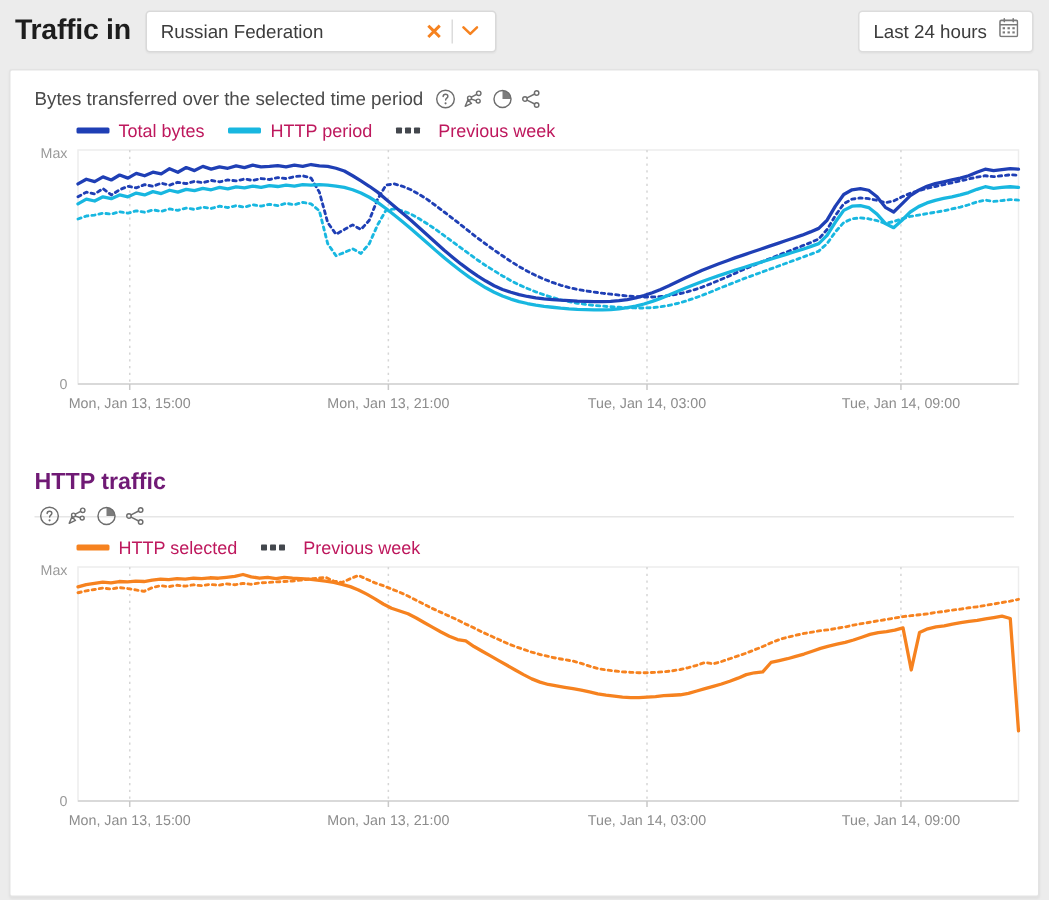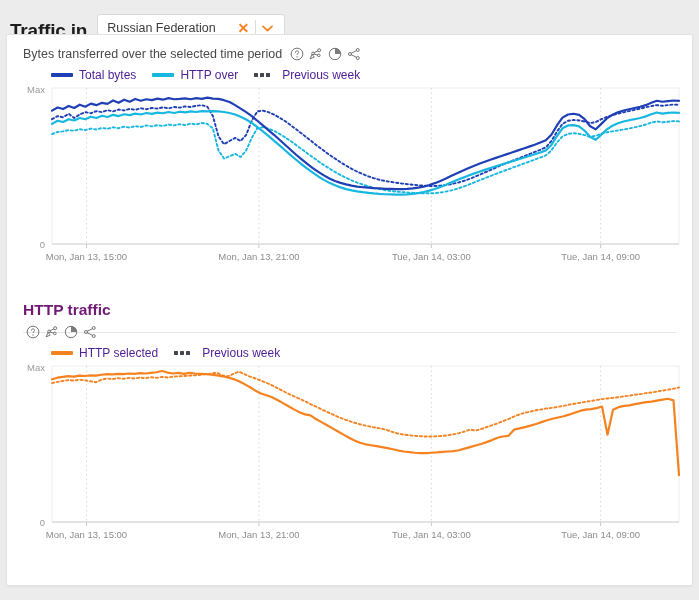--- a/index.html
+++ b/index.html
@@ -16,33 +16,33 @@
     background: #ececec;
     overflow: hidden;
   }
 
   
   .header {
     position: absolute;
     left: 0; top: 0;
     width: 699px; height: 42px;
     display: flex;
-    align-items: flex-end;
+    align-items: center;
     padding: 0 10px 0 10px;
   }
   .page-title {
     font-size: 19px;
     font-weight: bold;
     color: #1d1d1d;
     letter-spacing: -0.2px;
     white-space: nowrap;
   }
   .country-select {
     margin-left: 10px;
-    width: 188px;
+    width: 234px;
     height: 28px;
     background: #fff;
     border: 1px solid #d9d9d9;
     border-radius: 3px;
     display: flex;
     align-items: center;
     padding: 0 6px 0 9px;
     box-shadow: 0 1px 1px rgba(0,0,0,0.03);
   }
   .country-value {
@@ -87,21 +87,21 @@
   .range-label {
     font-size: 12.5px;
     color: #3c3c3c;
     white-space: nowrap;
   }
   .cal-ico { display: block; }
 
   
   .card {
     position: absolute;
-    left: 6px; top: 34px;
+    left: 6px; top: 46px;
     width: 687px; height: 552px;
     background: #fff;
     border: 1px solid #e3e3e3;
     border-radius: 2px;
     box-shadow: 0 1px 2px rgba(0,0,0,0.05);
     overflow: hidden;
   }
 
   .section { position: relative; }
   .sec-title {
@@ -134,21 +134,21 @@
     padding-left: 44px;
     margin-top: 7px;
   }
   .lg-item { display: flex; align-items: center; gap: 6px; }
   .lg-swatch { width: 22px; height: 4px; border-radius: 1px; }
   .lg-dots {
     width: 22px; height: 4px;
     display: flex; gap: 2px; align-items: center;
   }
   .lg-dots i { display: block; width: 4px; height: 4px; background: #43474d; border-radius: 0.5px; }
-  .lg-text { font-size: 12px; color: #4c1d95; white-space: nowrap; }
+  .lg-text { font-size: 12px; color: #be185d; white-space: nowrap; }
 
   .plot-wrap { position: relative; }
   .plot-wrap svg { display: block; }
 
   .divider {
     position: absolute;
     left: 16px; right: 16px;
     height: 1px;
     background: #e6e6e6;
   }
@@ -167,20 +167,37 @@
       <div class="sel-divider"></div>
       <div class="sel-caret">
         <svg width="11" height="7" viewBox="0 0 11 7" aria-hidden="true">
           <path d="M1 1.3 L5.5 5.6 L10 1.3" fill="none" stroke="#f6821f" stroke-width="1.7" stroke-linecap="round" stroke-linejoin="round"></path>
         </svg>
       </div>
     </div>
 
     <div class="spacer"></div>
 
+    <div class="range-select">
+      <div class="range-label">Last 24 hours</div>
+      <span class="cal-ico">
+        <svg width="13" height="13" viewBox="0 0 14 14" aria-hidden="true">
+          <rect x="0.7" y="1.7" width="12.6" height="11.6" rx="1" fill="none" stroke="#7a7a7a" stroke-width="1.1"></rect>
+          <line x1="0.7" y1="4.9" x2="13.3" y2="4.9" stroke="#7a7a7a" stroke-width="1.1"></line>
+          <line x1="3.8" y1="0.6" x2="3.8" y2="2.6" stroke="#7a7a7a" stroke-width="1.1" stroke-linecap="round"></line>
+          <line x1="10.2" y1="0.6" x2="10.2" y2="2.6" stroke="#7a7a7a" stroke-width="1.1" stroke-linecap="round"></line>
+          <rect x="2.6" y="6.6" width="1.7" height="1.5" fill="#7a7a7a"></rect>
+          <rect x="6.1" y="6.6" width="1.7" height="1.5" fill="#7a7a7a"></rect>
+          <rect x="9.6" y="6.6" width="1.7" height="1.5" fill="#7a7a7a"></rect>
+          <rect x="2.6" y="9.6" width="1.7" height="1.5" fill="#7a7a7a"></rect>
+          <rect x="6.1" y="9.6" width="1.7" height="1.5" fill="#7a7a7a"></rect>
+          <rect x="9.6" y="9.6" width="1.7" height="1.5" fill="#7a7a7a"></rect>
+        </svg>
+      </span>
+    </div>
   </div>
 
   <div class="card">
 
     <div class="section" style="padding-top:12px;">
       <div class="sec-sub">
         <span>Bytes transferred over the selected time period</span>
         <span class="sub-icons">
           <svg width="14" height="14" viewBox="0 0 16 16">
             <circle cx="8" cy="8" r="6.7" fill="none" stroke="#6e6e6e" stroke-width="1.1"></circle>
@@ -207,21 +224,21 @@
         </span>
       </div>
 
       <div class="legend">
         <div class="lg-item">
           <span class="lg-swatch" style="background:#1f3fb5"></span>
           <span class="lg-text">Total bytes</span>
         </div>
         <div class="lg-item">
           <span class="lg-swatch" style="background:#18b7e0"></span>
-          <span class="lg-text">HTTP over</span>
+          <span class="lg-text">HTTP period</span>
         </div>
         <div class="lg-item">
           <span class="lg-dots">
               <i></i>
               <i></i>
               <i></i>
             </span>
           <span class="lg-text">Previous week</span>
         </div>
       </div>

